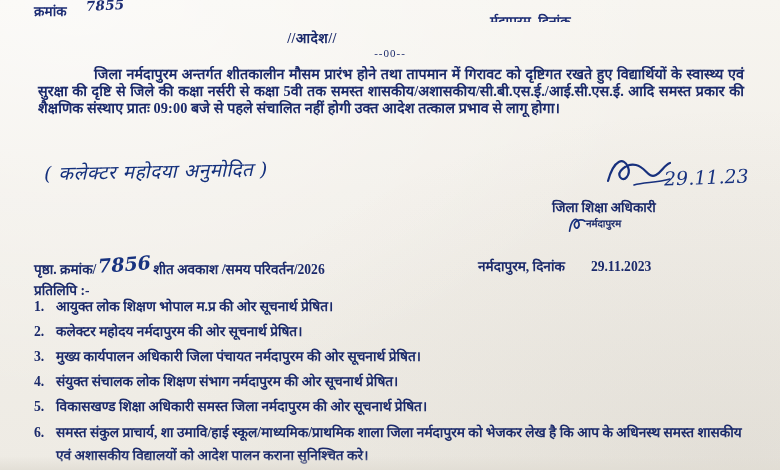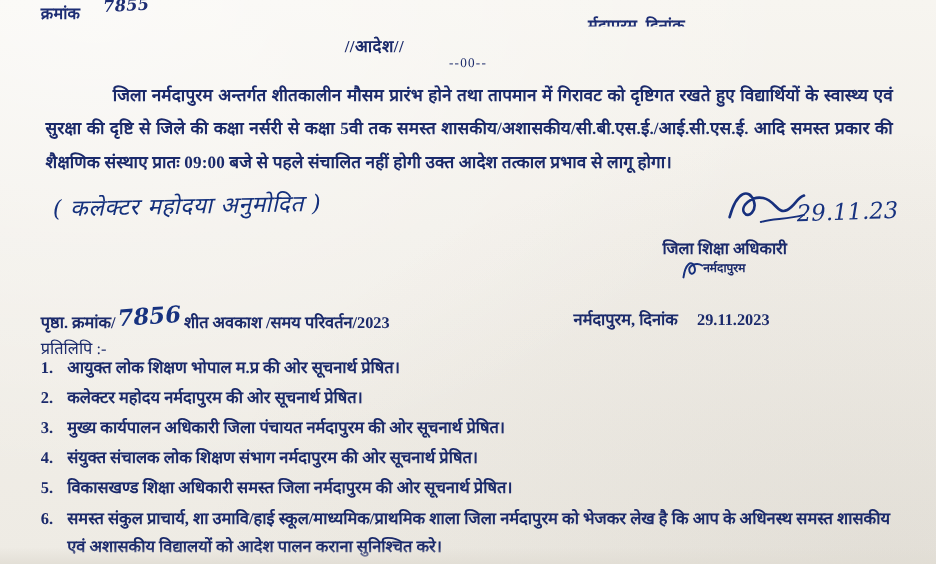--- a/index.html
+++ b/index.html
@@ -84,21 +84,21 @@
     letter-spacing: 1px;
   }
 
   
   .body-para {
     position: absolute;
     top: 66px;
     left: 38px;
     width: 706px;
     font-size: 14.3px;
-    line-height: 28px;
+    line-height: 17px;
     text-align: justify;
     text-align-last: left;
     font-weight: 600;
     letter-spacing: 0.1px;
   }
   .body-para .indent { display: inline-block; width: 56px; }
 
   
   .approval {
     position: absolute;
@@ -165,28 +165,28 @@
     margin: 0 2px;
   }
   .endorse-right {
     position: absolute;
     top: 256px;
     left: 478px;
     font-size: 13.6px;
     font-weight: 600;
     white-space: nowrap;
   }
-  .endorse-right .dt { margin-left: 16px; }
+  .endorse-right .dt { margin-left: 26px; }
 
   .copy-label {
     position: absolute;
     top: 280px;
     left: 34px;
     font-size: 13.6px;
-    font-weight: 400;
+    font-weight: 700;
   }
 
   
   .list {
     position: absolute;
     top: 296px;
     left: 34px;
     width: 720px;
   }
   .li {
@@ -241,21 +241,21 @@
     <path d="M30 30 C40 27, 52 28, 66 24" fill="none" stroke="#17307d" stroke-width="1.6" stroke-linecap="round"></path>
   </svg>
   <div class="sig-date hand">29.11.23</div>
   <div class="sig-title">जिला शिक्षा अधिकारी</div>
   <svg class="sig-place-mark" viewBox="0 0 24 24" width="22" height="22">
     <path d="M3 20 C6 8, 12 4, 14 12 C15 17, 10 20, 9 15 C8 10, 16 7, 21 11" fill="none" stroke="#17307d" stroke-width="1.8" stroke-linecap="round"></path>
   </svg>
   <div class="sig-place">नर्मदापुरम</div>
 
   <div class="endorse">
-    <span>पृष्ठा. क्रमांक/</span><span class="hnum hand">7856</span><span>शीत अवकाश /समय परिवर्तन/2023</span>
+    <span>पृष्ठा. क्रमांक/</span><span class="hnum hand">7856</span><span>शीत अवकाश /समय परिवर्तन/2026</span>
   </div>
   <div class="endorse-right">
     <span>नर्मदापुरम, दिनांक</span><span class="dt">29.11.2023</span>
   </div>
 
   <div class="copy-label">प्रतिलिपि :-</div>
 
   <div class="list">
     <div class="li">
       <span class="num">1.</span>

